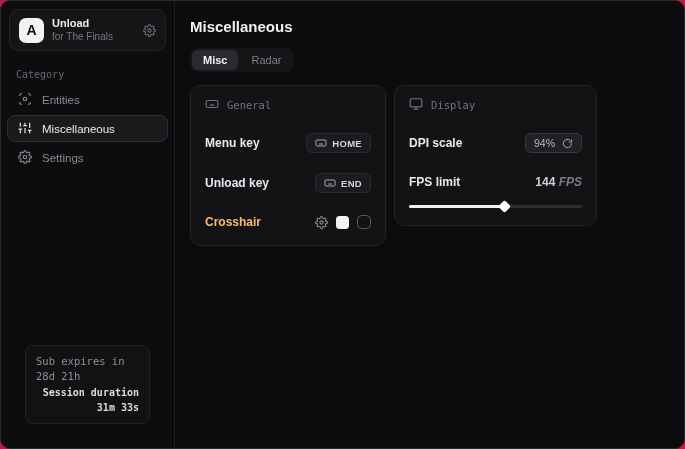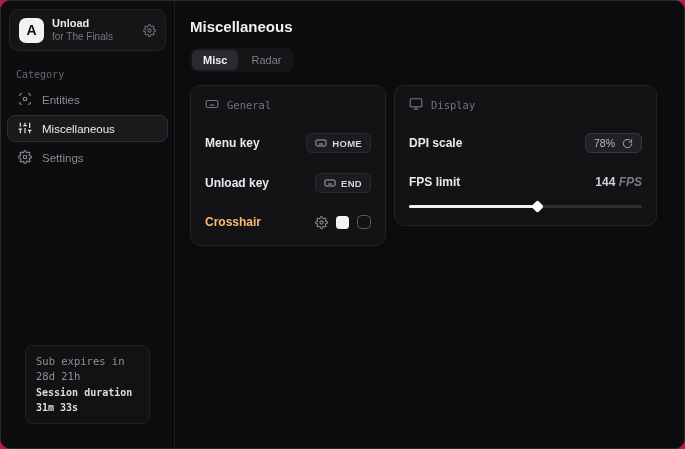--- a/index.html
+++ b/index.html
@@ -59,40 +59,40 @@
     background:#1a1a1d; border-color:#2d2d32; color:#eceaee;
   }
   .sidebar-spacer{ flex:1; }
   .status-card{
     margin:24px; padding:8px 10px;
     background:#121214; border:1px solid #232327; border-radius:8px;
     font-family:"DejaVu Sans Mono", monospace;
     line-height:1.5;
   }
   .status-line1{ font-size:10.5px; color:#8e8e95; }
-  .status-line2{ font-size:10px; color:#dcdce0; font-weight:bold; }
+  .status-line2{ font-size:10px; color:#dcdce0; font-weight:bold;text-align:right; }
   
   .main{ flex:1; padding:17px 15px; background:#0c0c0e; }
   .page-title{ font-size:15px; font-weight:bold; color:#f0f0f3; }
   .tabs{
     display:inline-flex; gap:2px; margin-top:13px;
     background:#151518; border-radius:8px; padding:2px;
   }
   .tab{
     font-size:11px; padding:4px 11px; border-radius:6px;
     color:#7e7e86;
   }
   .tab.active{ background:#2a2a2e; color:#f0f0f3; font-weight:bold; }
   .cards{ display:flex; gap:8px; margin-top:13px; align-items:flex-start; }
   .card{
     background:#131316; border:1px solid #222227; border-radius:10px;
     padding:11px 14px 14px 14px;
   }
   .card-general{ width:196px; }
-  .card-display{ width:263px; }
+  .card-display{ width:203px; }
   .card-header{
     display:flex; align-items:center; gap:8px;
     color:#73737b; font-family:"DejaVu Sans Mono", monospace;
     font-size:10.5px;
   }
   .row{
     display:flex; align-items:center; justify-content:space-between;
     margin-top:20px; min-height:18px;
   }
   .row-label{ font-size:12px; font-weight:bold; color:#e9e9ed; }
@@ -274,21 +274,21 @@
                 <line x1="8" y1="21" x2="16" y2="21"></line>
                 <line x1="12" y1="17" x2="12" y2="21"></line>
               </svg>
           </span>
           <span>Display</span>
         </div>
 
         <div class="row">
           <span class="row-label">DPI scale</span>
           <span class="dpi-btn">
-            <span>78%</span>
+            <span>94%</span>
             <svg width="11" height="11" viewBox="0 0 24 24" fill="none" stroke="currentColor" stroke-width="2">
                 <path d="M21 12a9 9 0 1 1-2.64-6.36"></path>
                 <polyline points="21 3 21 9 15 9"></polyline>
               </svg>
           </span>
         </div>
 
         <div class="row">
           <span class="row-label">FPS limit</span>
           <span class="fps-value"><span>144</span><span class="unit"> FPS</span></span>

